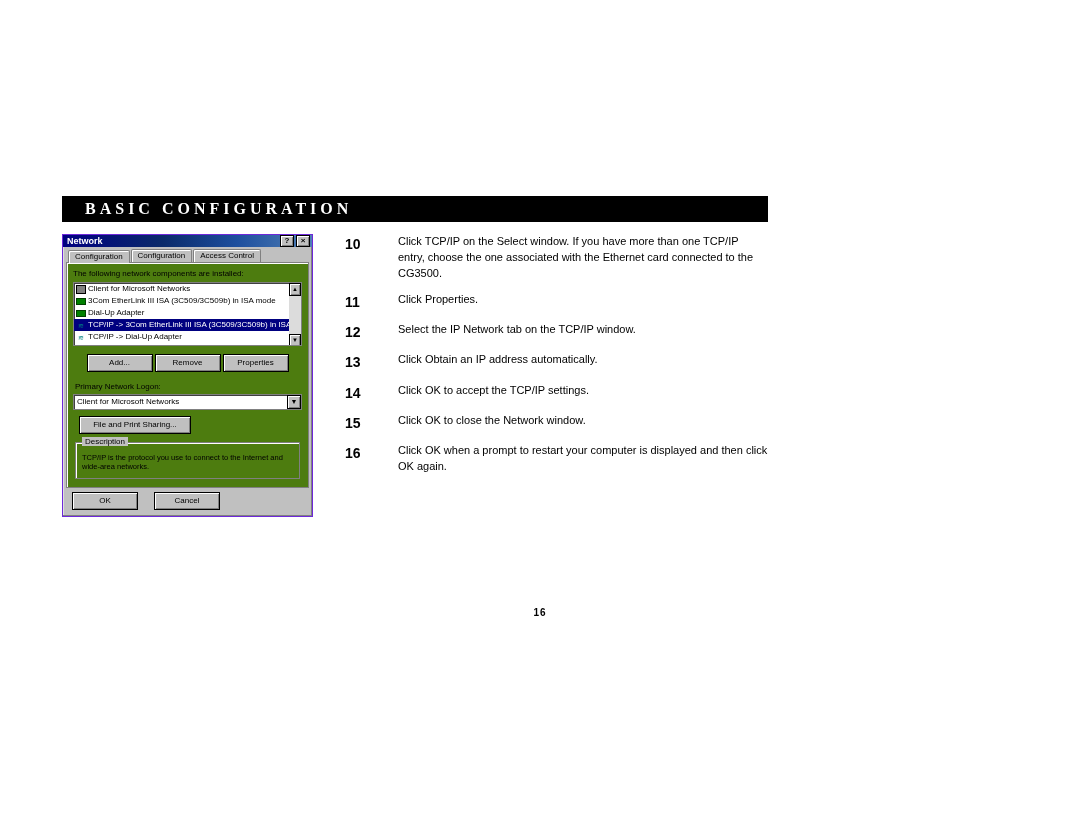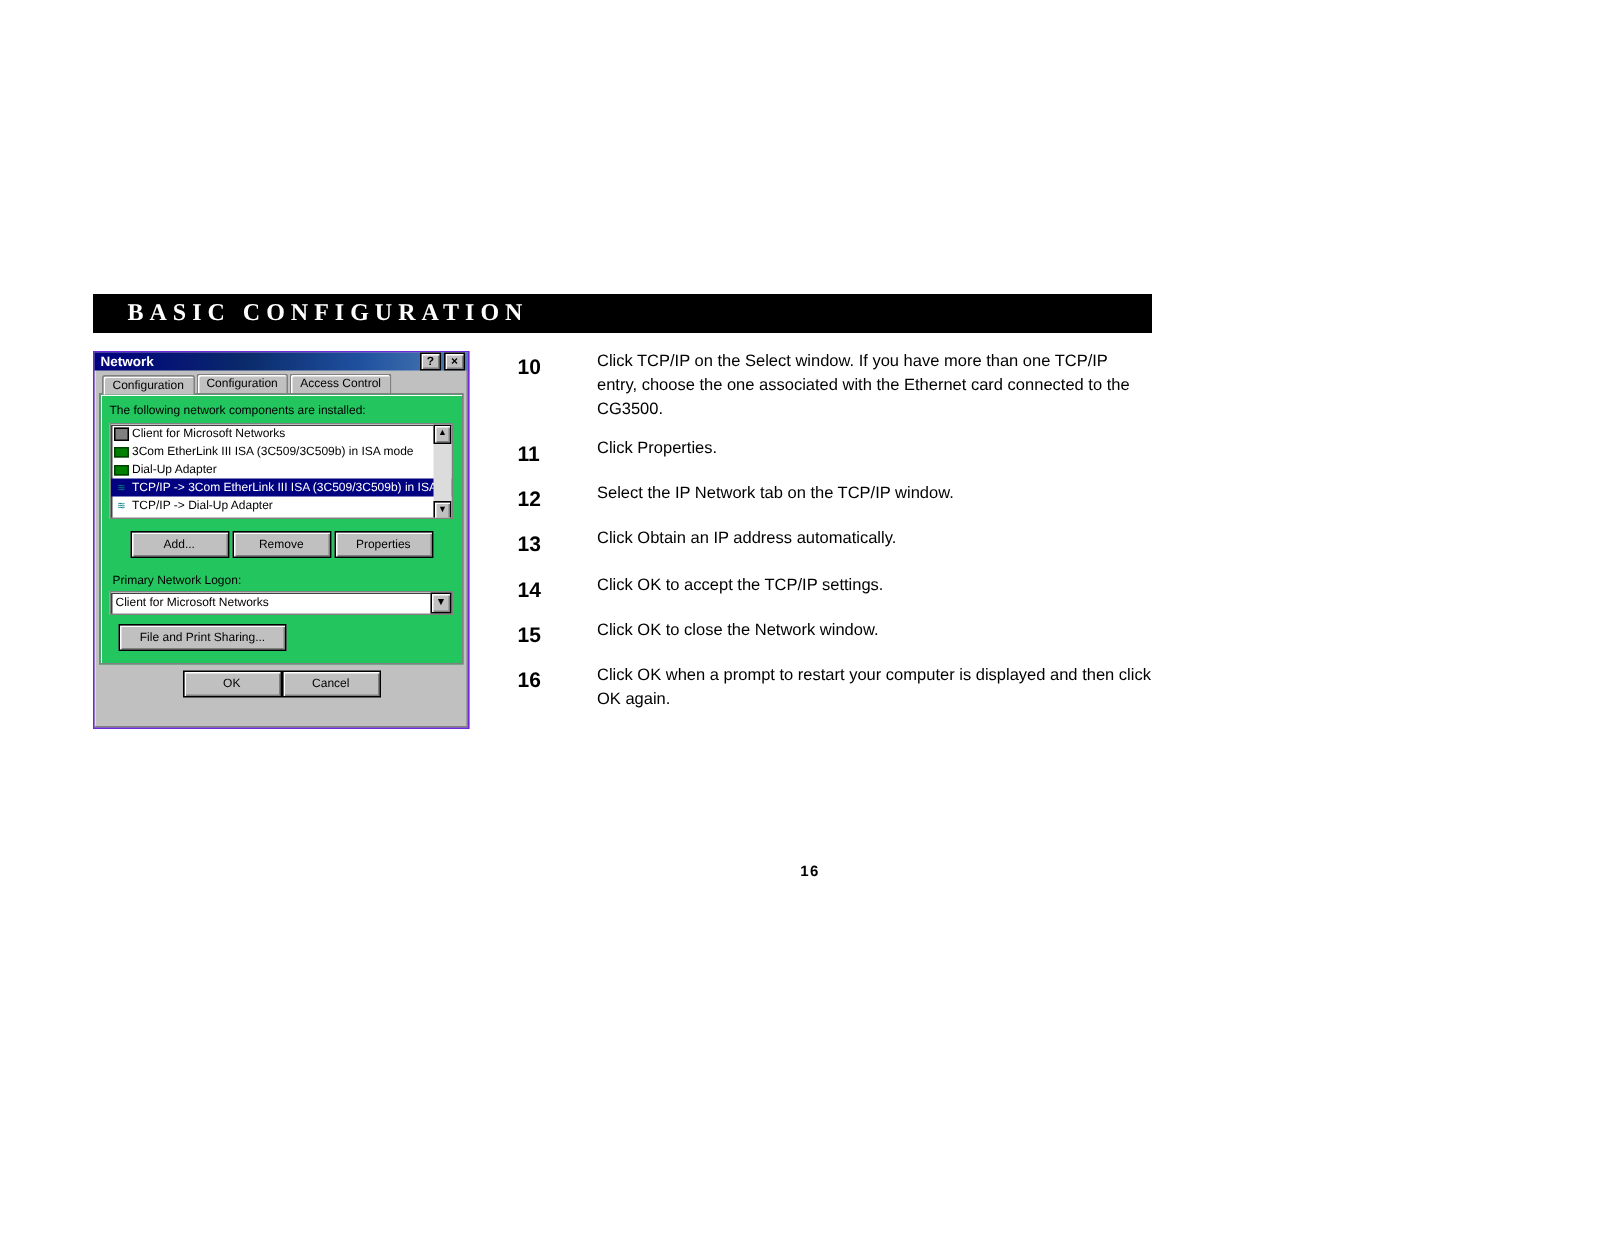--- a/index.html
+++ b/index.html
@@ -39,38 +39,38 @@
   }
   .titlebar .spacer { flex:1; }
   .title-btn {
     width:12px; height:10px; margin-left:2px;
     background:#c0c0c0;
     border:1px solid #000;
     box-shadow: inset 1px 1px 0 #fff, inset -1px -1px 0 #808080;
     display:flex; align-items:center; justify-content:center;
     font-size:8px; font-weight:bold; color:#000; line-height:1;
   }
-  .dlg-body { padding:0 3px 14px; }
+  .dlg-body { padding:0 3px 0; }
   .tabs { display:flex; margin-top:2px; margin-left:2px; }
   .tab {
     padding:1px 6px 0;
     border:1px solid #808080;
     border-bottom:none;
     background:#c0c0c0;
     font-size:8px;
     margin-right:1px;
     border-top-left-radius:2px; border-top-right-radius:2px;
     box-shadow: inset 1px 1px 0 #fff;
   }
   .tab.active { background:#c0c0c0; padding-bottom:1px; position:relative; top:1px; }
   .tab-panel {
     border:1px solid #808080;
     box-shadow: inset 1px 1px 0 #fff;
     padding:6px 6px 8px;
-    background:#22c55e;
+    background:#4d7c0f;
   }
   .hint { font-size:8px; margin-bottom:4px; }
   .listbox {
     background:#fff;
     border:1px solid #808080;
     box-shadow: inset 1px 1px 0 #404040;
     height:62px;
     overflow:hidden;
     font-family: "MS Sans Serif", Tahoma, sans-serif;
     font-size:8px;
@@ -125,21 +125,21 @@
     box-shadow: inset 1px 1px 0 #fff;
     margin:8px 2px 0;
     padding:10px 6px 6px;
     position:relative;
   }
   .group .legend {
     position:absolute; top:-6px; left:6px;
     background:#c0c0c0; padding:0 3px; font-size:8px;
   }
   .desc-text { font-size:7.5px; line-height:1.25; color:#000; }
-  .dlg-footer { display:flex; justify-content:center; gap:0; padding:4px 6px 6px; }
+  .dlg-footer { display:flex; justify-content:flex-start; gap:16px; padding:4px 6px 6px; }
   .scroll-track { position:absolute; right:0; top:0; bottom:0; width:12px; background:#dcdcdc; }
   .scroll-btn {
     height:11px; background:#c0c0c0; border:1px solid #000;
     box-shadow: inset 1px 1px 0 #fff, inset -1px -1px 0 #808080;
     display:flex; align-items:center; justify-content:center; font-size:6px;
   }
   
   .steps { margin-left:32px; flex:1; font-size:11px; line-height:1.45; }
   .step { display:flex; margin-bottom:10px;gap:27px; }
   .step .num { width:26px; font-weight:bold; font-size:14px; font-family:Arial,sans-serif; }
@@ -204,20 +204,24 @@
         </div>
 
         <div class="section-label">Primary Network Logon:</div>
         <div class="combo">
           <span class="ctext">Client for Microsoft Networks</span>
           <span class="drop">▼</span>
         </div>
 
         <span class="wide-btn">File and Print Sharing...</span>
 
+        <div class="group">
+          <span class="legend">Description</span>
+          <div class="desc-text">TCP/IP is the protocol you use to connect to the Internet and wide-area networks.</div>
+        </div>
       </div>
 
       <div class="dlg-footer">
         <span class="winbtn">OK</span>
         <span class="winbtn">Cancel</span>
       </div>
     </div>
   </div>
 
   <div class="steps">

